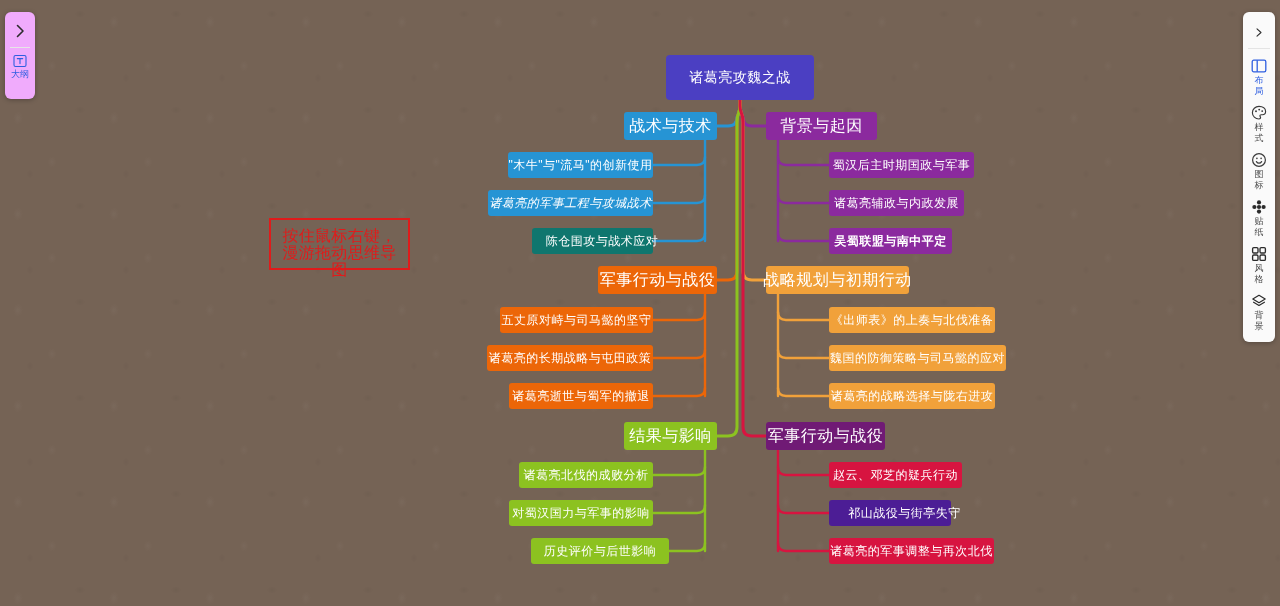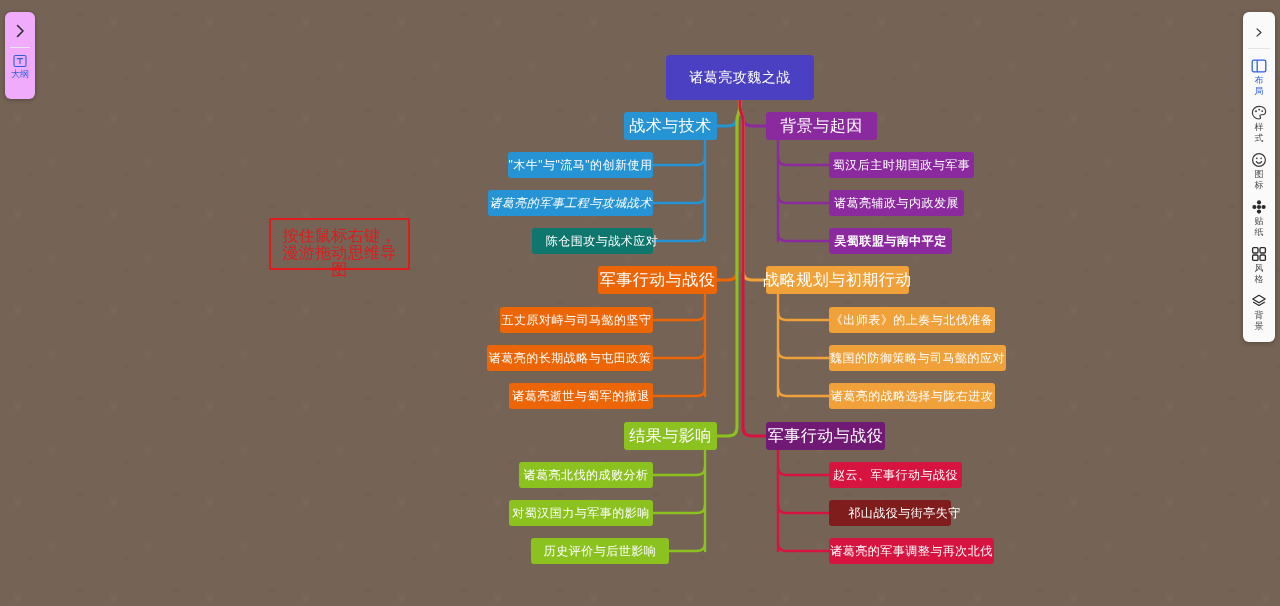--- a/index.html
+++ b/index.html
@@ -210,23 +210,23 @@
       <div class="node l2" style="left: 509px; top: 500px; width: 144px; height: 26px; background: rgb(140, 194, 32);">
         <span>对蜀汉国力与军事的影响</span>
       </div>
       <div class="node l2" style="left: 531px; top: 538px; width: 138px; height: 26px; background: rgb(140, 194, 32);">
         <span>历史评价与后世影响</span>
       </div>
       <div class="node l1" style="left: 766px; top: 422px; width: 119px; height: 28px; background: #701a75;">
         <span>军事行动与战役</span>
       </div>
       <div class="node l2" style="left: 829px; top: 462px; width: 133px; height: 26px; background: rgb(215, 20, 64);">
-        <span>赵云、军事行动与战役</span>
-      </div>
-      <div class="node l2" style="left: 829px; top: 500px; width: 122px; height: 26px; background: #7f1d1d; padding-left: 29px;">
+        <span>赵云、邓芝的疑兵行动</span>
+      </div>
+      <div class="node l2" style="left: 829px; top: 500px; width: 122px; height: 26px; background: #4c1d95; padding-left: 29px;">
         <span>祁山战役与街亭失守</span>
       </div>
       <div class="node l2" style="left: 829px; top: 538px; width: 165px; height: 26px; background: rgb(215, 20, 64);">
         <span>诸葛亮的军事调整与再次北伐</span>
       </div>
     </div>
 </div>
 
 <div class="annotation">
   <span>按住鼠标右键，漫游拖动思维导图</span>

